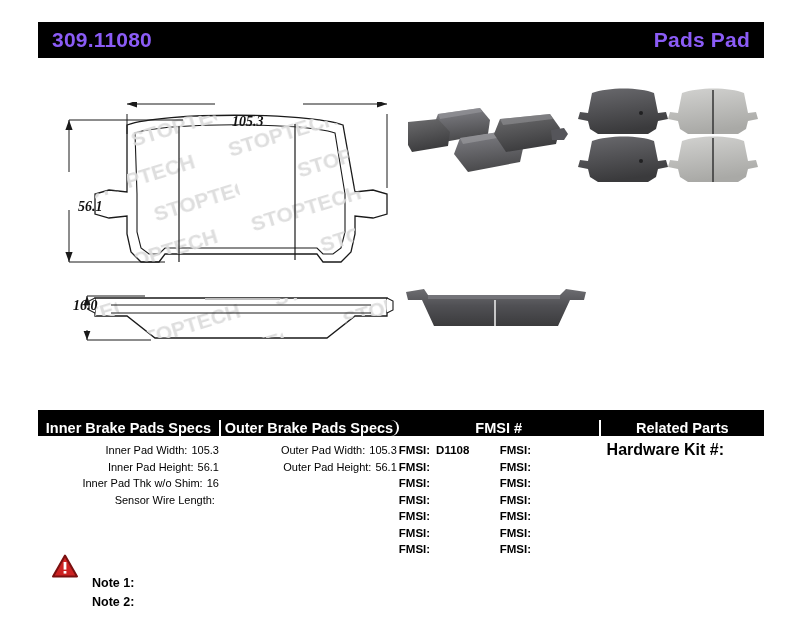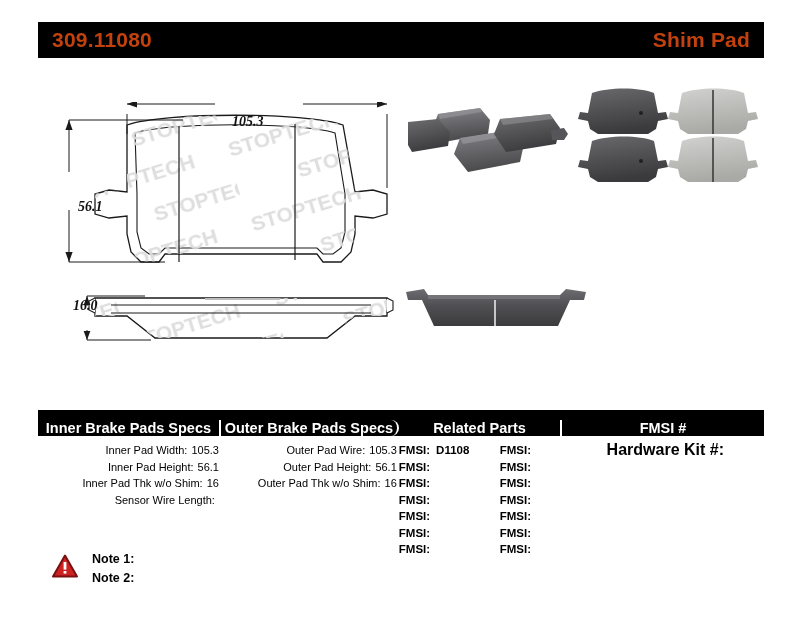--- a/index.html
+++ b/index.html
@@ -3,21 +3,21 @@
 <meta charset="utf-8">
 <style>
   html,body{margin:0;padding:0;background:#ffffff;}
   body{width:800px;height:619px;position:relative;overflow:hidden;
        font-family:"Liberation Sans",sans-serif;color:#000;}
 
   
   #header-bar{position:absolute;left:38px;top:22px;width:726px;height:36px;
               background:#000;display:flex;align-items:center;
               justify-content:space-between;padding:0 14px;box-sizing:border-box;}
-  #header-bar span{color:#c2410c;font-size:21px;font-weight:bold;letter-spacing:.2px;}
+  #header-bar span{color:#8b5cf6;font-size:21px;font-weight:bold;letter-spacing:.2px;}
 
   
   #drawings{position:absolute;left:0;top:70px;width:800px;height:330px;}
   .dim-label{position:absolute;font-family:"Liberation Serif",serif;
              font-weight:bold;font-style:italic;font-size:14px;color:#111;
              white-space:nowrap;}
 
   
   .photo{position:absolute;}
 
@@ -44,29 +44,29 @@
   .fmsi-col{width:50%;}
   .fmsi-line{font-size:11.5px;font-weight:bold;line-height:16.5px;
              white-space:nowrap;}
   .fmsi-val{padding-left:6px;}
   .related-line{font-size:16px;font-weight:bold;line-height:16.5px;
                 padding-left:6px;white-space:nowrap;}
 
   
   #notes{position:absolute;left:52px;top:550px;display:flex;align-items:flex-start;}
   #warn-icon{width:26px;height:24px;margin-top:4px;}
-  .note-lines{margin-left:14px;}
+  .note-lines{margin-left:14px;margin-top:24px;}
   .note-line{font-size:12.5px;font-weight:bold;line-height:19px;white-space:nowrap;}
 </style>
 </head>
 <body>
 
 <div id="header-bar">
   <span>309.11080</span>
-  <span>Shim Pad</span>
+  <span>Pads Pad</span>
 </div>
 
 <div id="drawings">
 
   <svg width="420" height="270" viewBox="0 0 420 270" style="position:absolute;left:55px;top:32px;">
     <defs>
       <pattern id="wm" width="150" height="78" patternUnits="userSpaceOnUse" patternTransform="rotate(-17)">
         <text x="2" y="26" font-family="Liberation Sans, sans-serif" font-size="21" font-weight="bold" fill="#dcdcdc">STOPTECH</text>
         <text x="62" y="66" font-family="Liberation Sans, sans-serif" font-size="21" font-weight="bold" fill="#dcdcdc">STOPTECH</text>
       </pattern>
@@ -192,22 +192,22 @@
       <rect x="30" y="25" width="132" height="4" fill="#7b7b80" opacity=".75"></rect>
       <line x1="97" y1="30" x2="97" y2="56" stroke="#e8e8e8" stroke-width="1.6"></line>
     </g>
   </svg>
 </div>
 
 <div id="spec-table">
   <div id="thead">
     <div class="th col-inner">Inner Brake Pads Specs</div>
     <div class="th col-outer">Outer Brake Pads Specs</div>
+    <div class="th col-fmsi">FMSI #</div>
     <div class="th col-related">Related Parts</div>
-    <div class="th col-fmsi">FMSI #</div>
   </div>
 
   <div id="tbody">
 
     <div class="cell col-inner">
       <div class="spec-line spec-right">
         <span class="lbl">Inner Pad Width:</span><span class="val">105.3</span>
       </div>
       <div class="spec-line spec-right">
         <span class="lbl">Inner Pad Height:</span><span class="val">56.1</span>
@@ -215,27 +215,24 @@
       <div class="spec-line spec-right">
         <span class="lbl">Inner Pad Thk w/o Shim:</span><span class="val">16</span>
       </div>
       <div class="spec-line spec-right">
         <span class="lbl">Sensor Wire Length:</span><span class="val"></span>
       </div>
     </div>
 
     <div class="cell col-outer">
       <div class="spec-line spec-right">
-        <span class="lbl">Outer Pad Wire:</span><span class="val">105.3</span>
+        <span class="lbl">Outer Pad Width:</span><span class="val">105.3</span>
       </div>
       <div class="spec-line spec-right">
         <span class="lbl">Outer Pad Height:</span><span class="val">56.1</span>
-      </div>
-      <div class="spec-line spec-right">
-        <span class="lbl">Outer Pad Thk w/o Shim:</span><span class="val">16</span>
       </div>
     </div>
 
     <div class="cell col-fmsi">
       <div class="fmsi-wrap">
         <div class="fmsi-col">
           <div class="fmsi-line"><span>FMSI:</span><span class="fmsi-val">D1108</span></div>
           <div class="fmsi-line"><span>FMSI:</span><span class="fmsi-val"></span></div>
           <div class="fmsi-line"><span>FMSI:</span><span class="fmsi-val"></span></div>
           <div class="fmsi-line"><span>FMSI:</span><span class="fmsi-val"></span></div>

